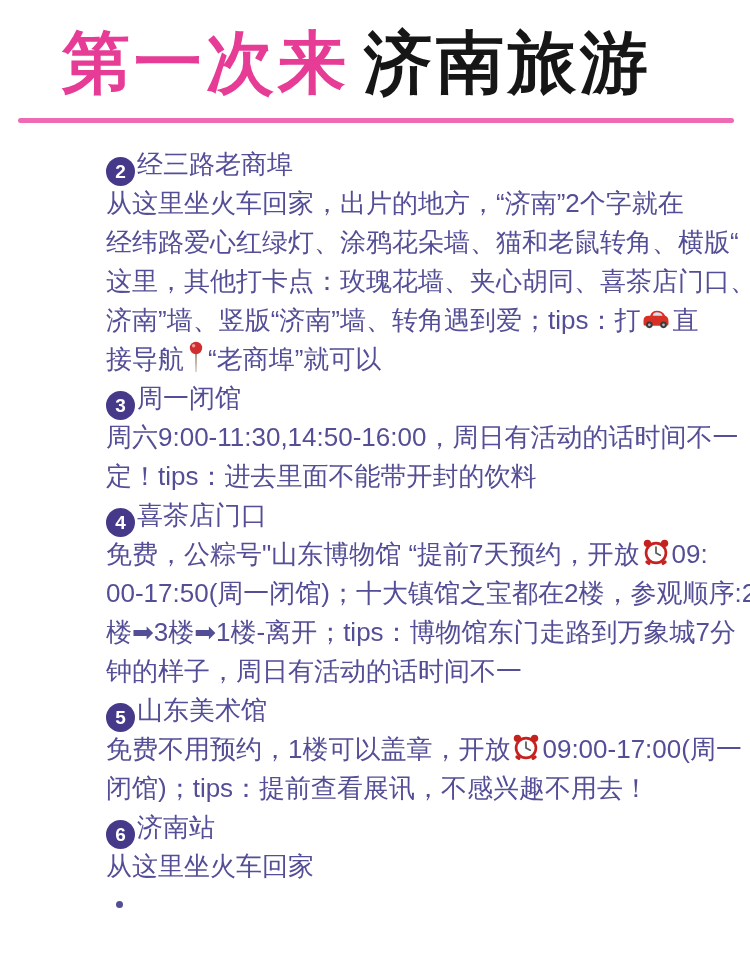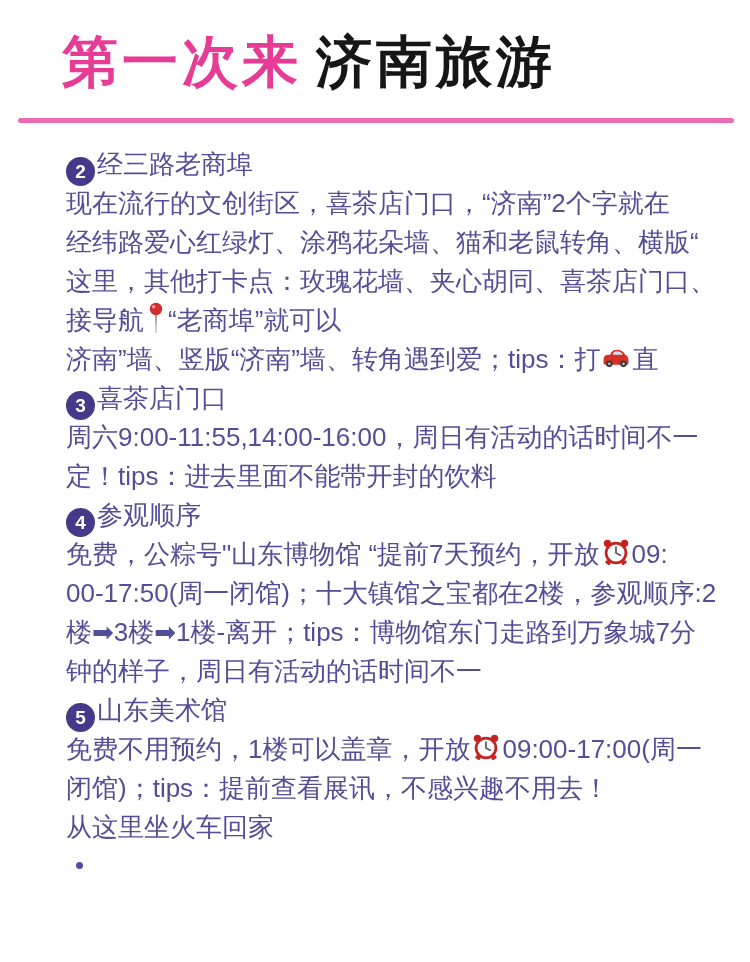--- a/index.html
+++ b/index.html
@@ -4,35 +4,35 @@
 <style>
   html,body{margin:0;padding:0;}
   body{
     width:750px;height:962px;background:#ffffff;overflow:hidden;
     font-family:"Liberation Sans","DejaVu Sans",sans-serif;
     -webkit-font-smoothing:antialiased;
   }
   .page{width:750px;height:962px;position:relative;background:#fff;}
   .title{
     margin:22px 0 0 62px;
-    font-size:56px;line-height:80px;font-weight:bold;letter-spacing:4px;
+    font-size:68px;line-height:80px;font-weight:bold;letter-spacing:4px;
     white-space:nowrap;
   }
   .title .hl{color:var(--title-pink);margin-right:14px;}
   .title .rest{color:var(--title-black);}
   .divider{
     height:5px;margin:16px 16px 0 18px;border-radius:3px;
     background:var(--divider-pink);
   }
   .content{
     padding:22px 44px 0 66px;
     font-size:26px;line-height:39px;
     color:var(--text-purple);
   }
-  .line{white-space:nowrap;height:39px;}
+  .line{white-space:nowrap;height:39px;margin-left:40px;}
   .badge{
     display:inline-flex;align-items:center;justify-content:center;
     width:29px;height:29px;border-radius:50%;
     background:var(--badge-purple);color:#ffffff;
     font-size:19px;font-weight:bold;
     vertical-align:-5px;margin-right:2px;
   }
   .emj{display:inline-block;width:30px;height:30px;vertical-align:-5px;margin:0 1px;}
   .emj svg{width:100%;height:100%;display:block;}
   .emj.pin{width:16px;height:34px;vertical-align:-7px;margin:0 4px;}
@@ -46,44 +46,44 @@
 <body>
 
 <div class="page">
   <div class="title">
     <span class="hl">第一次来</span><span class="rest">济南旅游</span>
   </div>
   <div class="divider"></div>
   <div class="content">
       <div class="section">
         <div class="line heading"><span class="badge">2</span><span>经三路老商埠</span></div>
-        <div class="line">现在流行的文创街区，喜茶店门口，“济南”2个字就在</div>
+        <div class="line">从这里坐火车回家，出片的地方，“济南”2个字就在</div>
         <div class="line">经纬路爱心红绿灯、涂鸦花朵墙、猫和老鼠转角、横版“</div>
         <div class="line">这里，其他打卡点：玫瑰花墙、夹心胡同、喜茶店门口、</div>
-        <div class="line">接导航<span class="emj pin"><svg viewBox="0 0 16 34">
-              <path d="M7.2 12 L8.8 12 L8.3 31 L7.7 31 Z" fill="#9a7b62"></path>
-              <circle cx="8" cy="7" r="6.2" fill="#d12f2f"></circle>
-              <circle cx="5.6" cy="4.8" r="1.7" fill="#f29a9a"></circle>
-            </svg></span>“老商埠”就可以</div>
         <div class="line">济南”墙、竖版“济南”墙、转角遇到爱；tips：打<span class="emj"><svg viewBox="0 0 36 26">
               <path d="M3 15 Q3 9 9 9 L11 9 Q13 3 19 3 Q26 3 29 9 Q33 10 33 16 L33 19 Q33 21 31 21 L5 21 Q3 21 3 19 Z" fill="#d93025"></path>
               <path d="M14 9 Q15 5 19 5 Q24 5 26 9 Z" fill="#cfe2f3"></path>
               <circle cx="10" cy="20" r="4" fill="#3b3b3b"></circle>
               <circle cx="10" cy="20" r="1.6" fill="#bdbdbd"></circle>
               <circle cx="27" cy="20" r="4" fill="#3b3b3b"></circle>
               <circle cx="27" cy="20" r="1.6" fill="#bdbdbd"></circle>
             </svg></span>直</div>
+        <div class="line">接导航<span class="emj pin"><svg viewBox="0 0 16 34">
+              <path d="M7.2 12 L8.8 12 L8.3 31 L7.7 31 Z" fill="#9a7b62"></path>
+              <circle cx="8" cy="7" r="6.2" fill="#d12f2f"></circle>
+              <circle cx="5.6" cy="4.8" r="1.7" fill="#f29a9a"></circle>
+            </svg></span>“老商埠”就可以</div>
       </div>
       <div class="section">
-        <div class="line heading"><span class="badge">3</span><span>喜茶店门口</span></div>
-        <div class="line">周六9:00-11:55,14:00-16:00，周日有活动的话时间不一</div>
+        <div class="line heading"><span class="badge">3</span><span>周一闭馆</span></div>
+        <div class="line">周六9:00-11:30,14:50-16:00，周日有活动的话时间不一</div>
         <div class="line">定！tips：进去里面不能带开封的饮料</div>
       </div>
       <div class="section">
-        <div class="line heading"><span class="badge">4</span><span>参观顺序</span></div>
+        <div class="line heading"><span class="badge">4</span><span>喜茶店门口</span></div>
         <div class="line">免费，公粽号"山东博物馆 “提前7天预约，开放<span class="emj"><svg viewBox="0 0 28 28">
               <circle cx="6" cy="5" r="3.4" fill="#c5221f"></circle>
               <circle cx="22" cy="5" r="3.4" fill="#c5221f"></circle>
               <rect x="4" y="21.5" width="5" height="3" rx="1.2" transform="rotate(35 6.5 23)" fill="#c5221f"></rect>
               <rect x="19" y="21.5" width="5" height="3" rx="1.2" transform="rotate(-35 21.5 23)" fill="#c5221f"></rect>
               <circle cx="14" cy="14" r="10.5" fill="#c5221f"></circle>
               <circle cx="14" cy="14" r="8" fill="#fdfdfd"></circle>
               <path d="M14 8.5 L14 14 L18 16" stroke="#5a5a5a" stroke-width="1.6" fill="none" stroke-linecap="round"></path>
             </svg></span>09:</div>
         <div class="line">00-17:50(周一闭馆)；十大镇馆之宝都在2楼，参观顺序:2</div>
@@ -97,17 +97,18 @@
               <circle cx="22" cy="5" r="3.4" fill="#c5221f"></circle>
               <rect x="4" y="21.5" width="5" height="3" rx="1.2" transform="rotate(35 6.5 23)" fill="#c5221f"></rect>
               <rect x="19" y="21.5" width="5" height="3" rx="1.2" transform="rotate(-35 21.5 23)" fill="#c5221f"></rect>
               <circle cx="14" cy="14" r="10.5" fill="#c5221f"></circle>
               <circle cx="14" cy="14" r="8" fill="#fdfdfd"></circle>
               <path d="M14 8.5 L14 14 L18 16" stroke="#5a5a5a" stroke-width="1.6" fill="none" stroke-linecap="round"></path>
             </svg></span>09:00-17:00(周一</div>
         <div class="line">闭馆)；tips：提前查看展讯，不感兴趣不用去！</div>
       </div>
       <div class="section">
+        <div class="line heading"><span class="badge">6</span><span>济南站</span></div>
         <div class="line">从这里坐火车回家</div>
       </div>
       <div class="line footer-line"><span class="dot"></span></div>
     </div>
 </div>
 
 </body></html>

